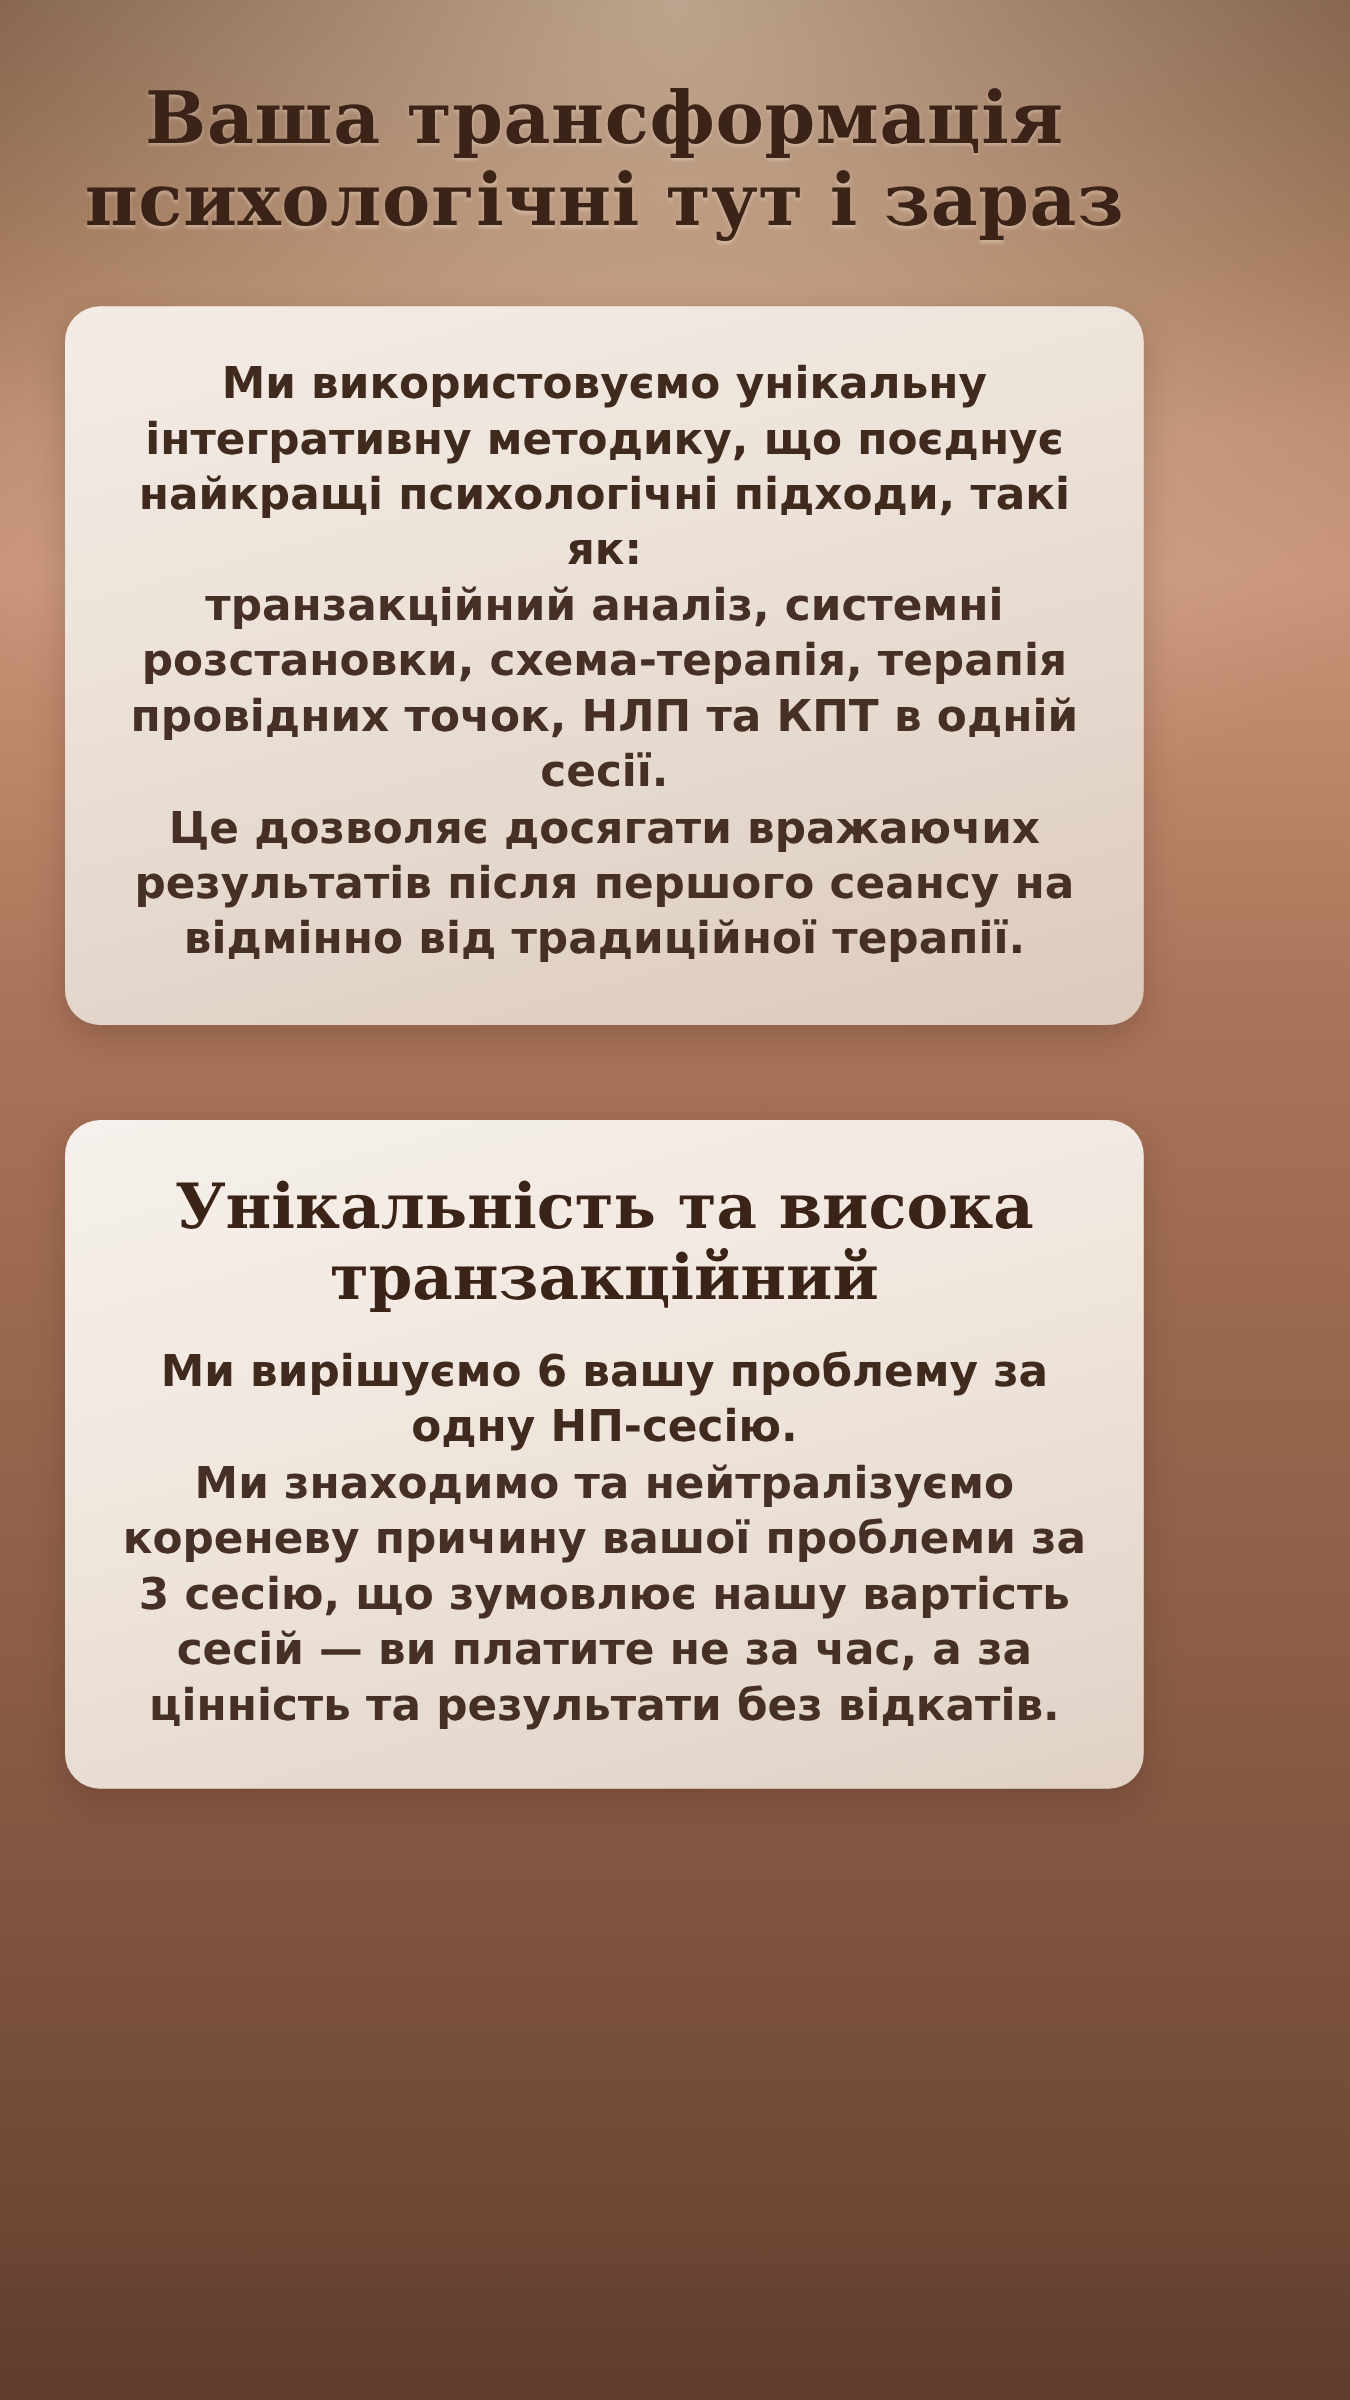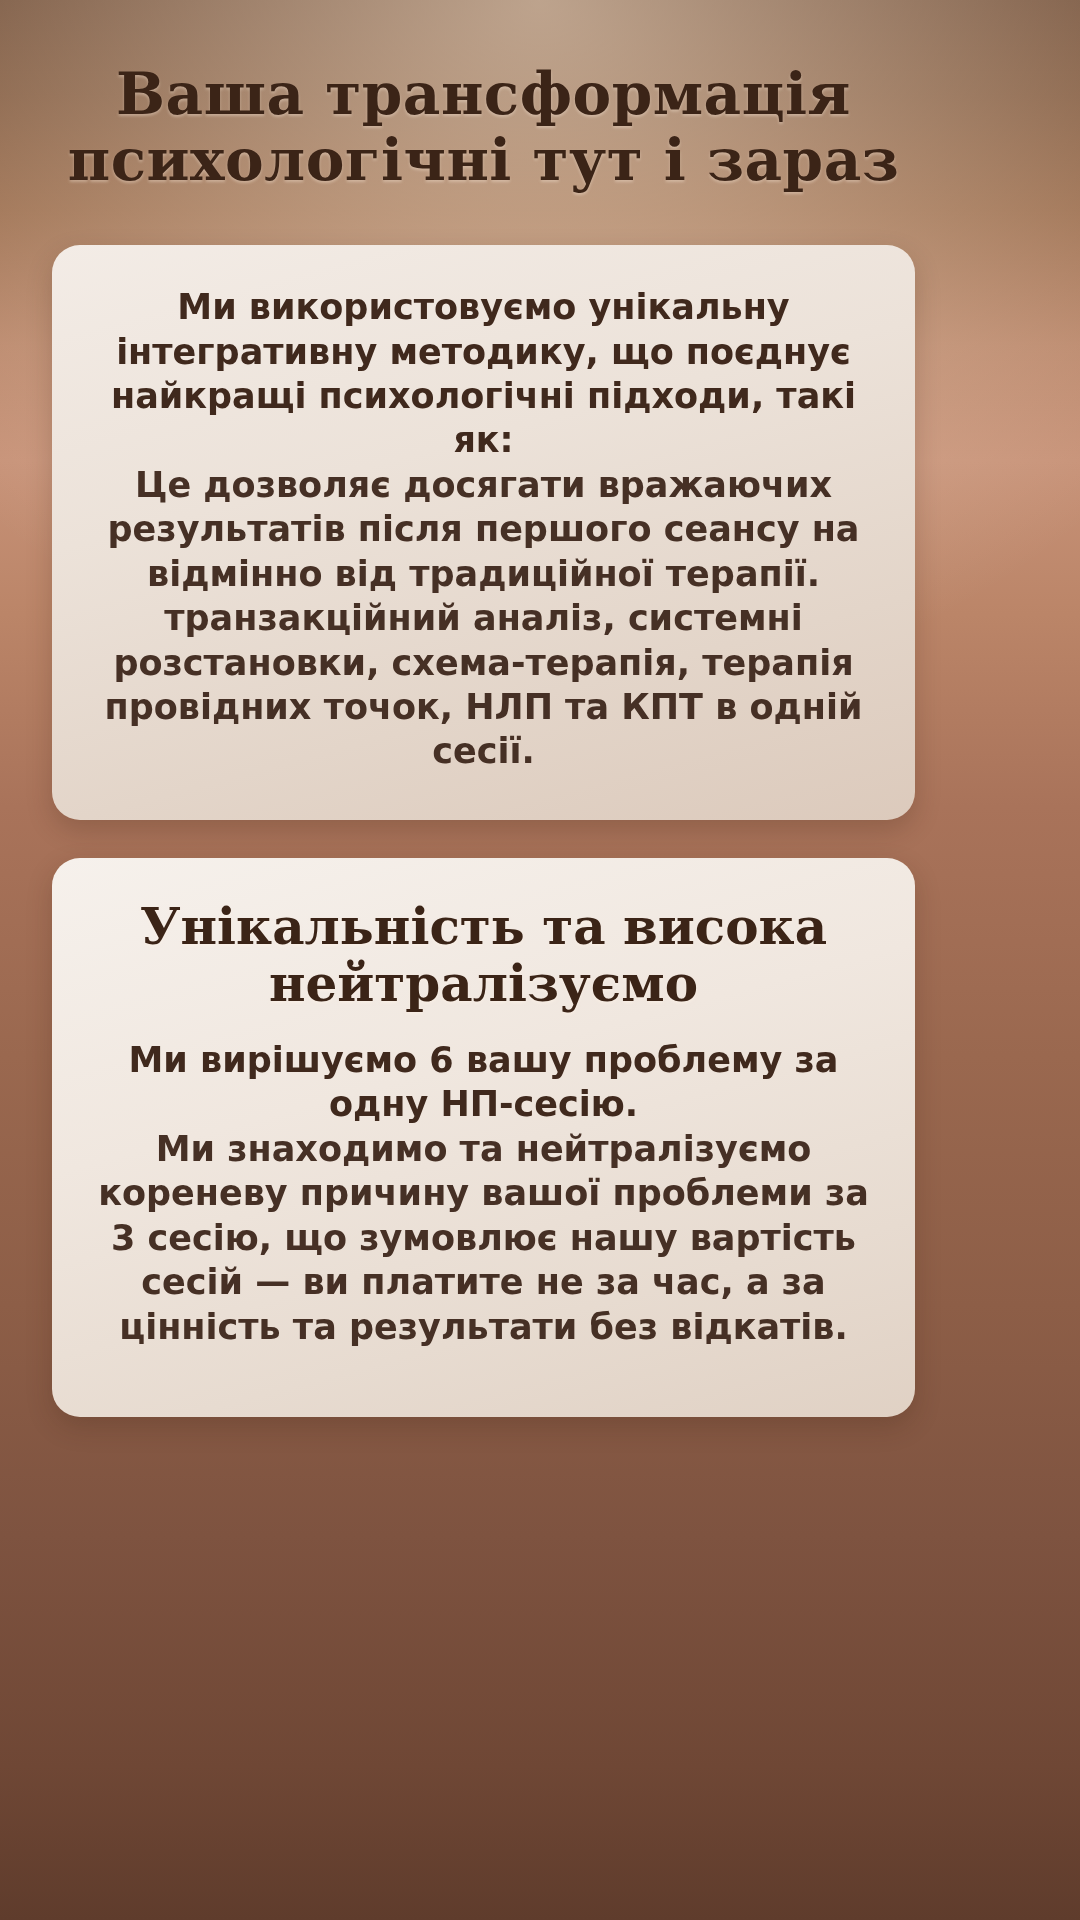--- a/index.html
+++ b/index.html
@@ -57,23 +57,23 @@
     box-shadow: 0 10px 26px rgba(60, 34, 20, 0.22);
   }
 
   .card-intro {
     margin-top: 52px;
     background: linear-gradient(165deg, #f3ece6 0%, #ece2d9 38%, #e3d5c9 72%, #dccabc 100%);
     padding: 40px 34px 46px;
   }
 
   .card-unique {
-    margin-top: 38px;
+    margin-top: 76px;
     background: linear-gradient(165deg, #f6f1ec 0%, #f0e7df 40%, #e7dbd0 75%, #e0d1c4 100%);
-    padding: 40px 30px 68px;
+    padding: 40px 30px 44px;
   }
 
   .body-text {
     text-align: center;
     font-size: 35px;
     line-height: 1.27;
     color: #463025;
     font-weight: 600;
   }
 
@@ -98,26 +98,26 @@
 
 <div class="page">
 
   <h1 class="headline">
     <span class="line">Ваша трансформація</span>
     <span class="line">психологічні тут і зараз</span>
   </h1>
 
   <section class="card card-intro">
     <p class="body-text para strong">Ми використовуємо унікальну інтегративну методику, що поєднує найкращі психологічні підходи, такі як:</p>
+    <p class="body-text">транзакційний аналіз, системні розстановки, схема-терапія, терапія провідних точок, НЛП та КПТ в одній сесії.</p>
     <p class="body-text">Це дозволяє досягати вражаючих результатів після першого сеансу на відмінно від традиційної терапії.</p>
-    <p class="body-text">транзакційний аналіз, системні розстановки, схема-терапія, терапія провідних точок, НЛП та КПТ в одній сесії.</p>
   </section>
 
   <section class="card card-unique">
     <h2 class="subhead">
       <span class="line">Унікальність та висока</span>
-      <span class="line">нейтралізуємо</span>
+      <span class="line">транзакційний</span>
     </h2>
     <p class="body-text strong">Ми вирішуємо 6 вашу проблему за одну НП-сесію.</p>
     <p class="body-text para">Ми знаходимо та нейтралізуємо кореневу причину вашої проблеми за 3 сесію, що зумовлює нашу вартість сесій — ви платите не за час, а за цінність та результати без відкатів.</p>
   </section>
 
 </div>
 
 </body></html>

